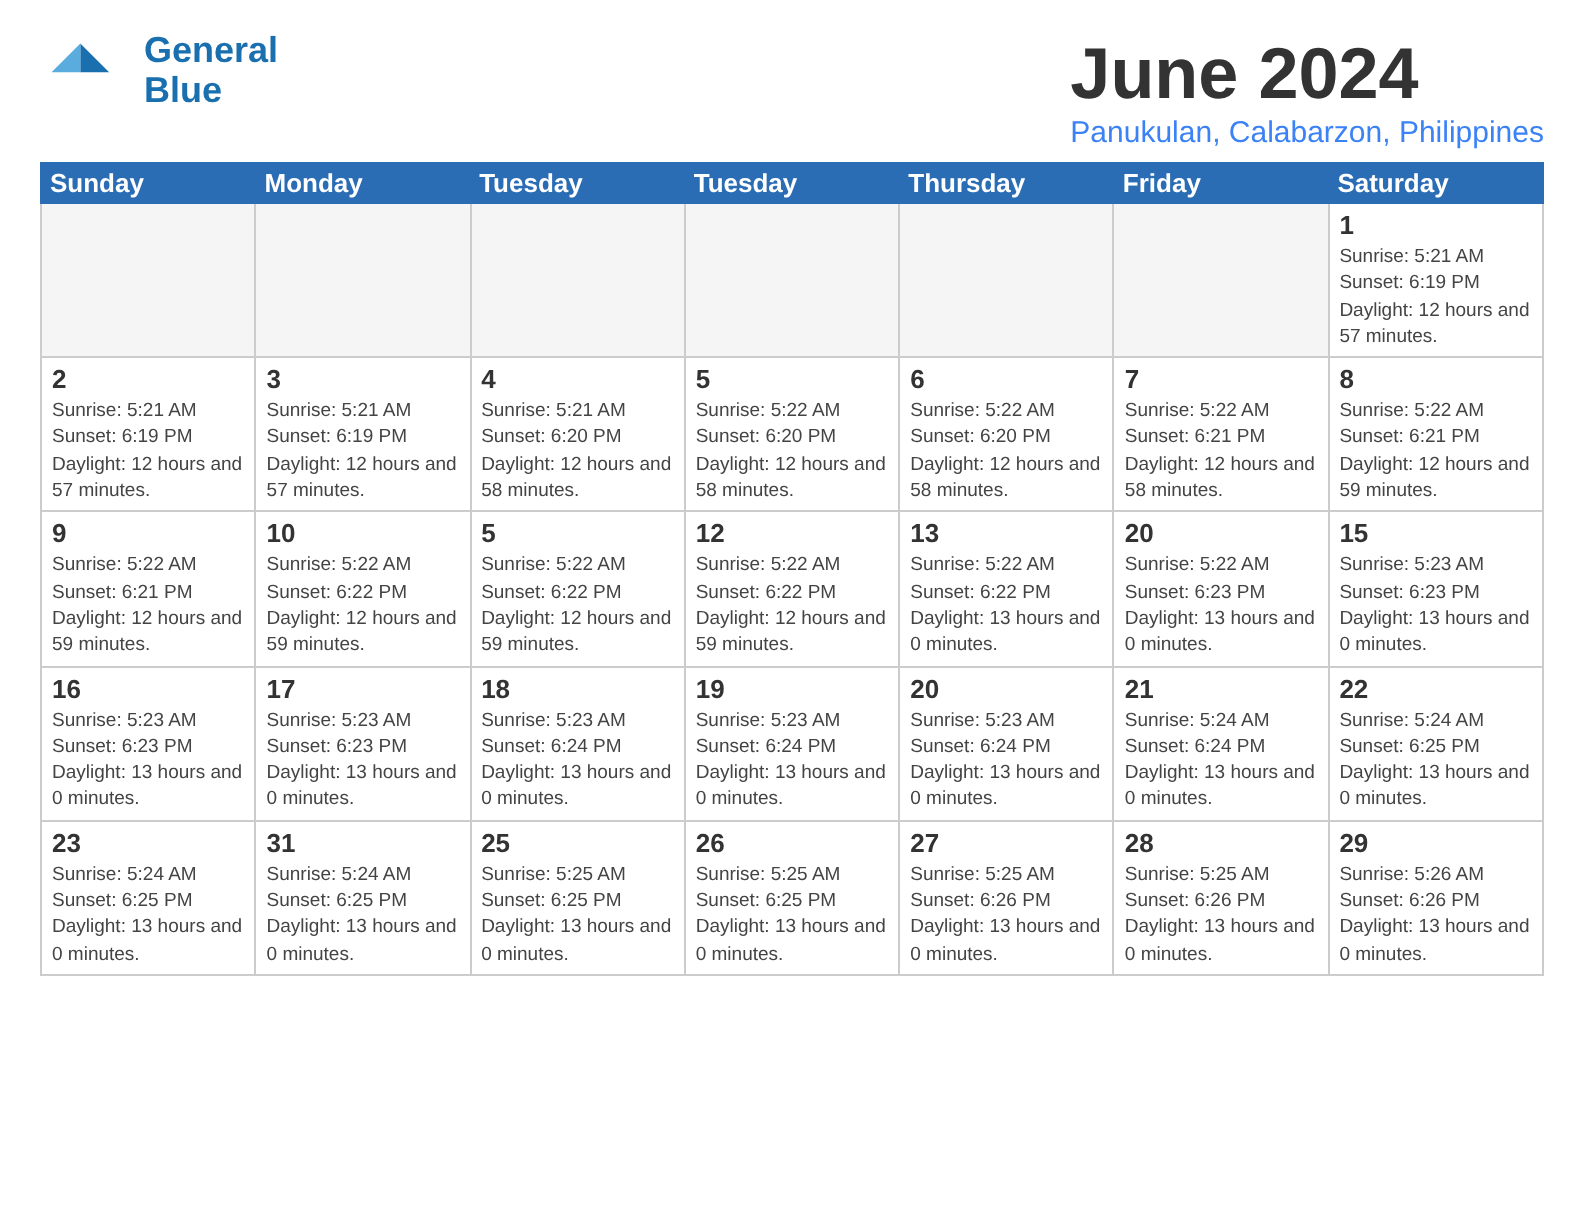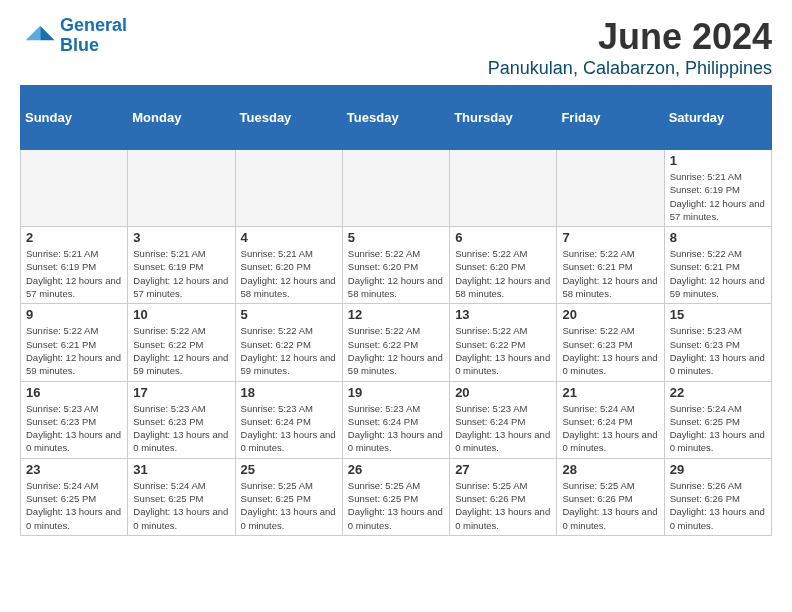--- a/index.html
+++ b/index.html
@@ -11,59 +11,59 @@
       padding: 16px 20px;
     }
     .header-area {
       display: flex;
       justify-content: space-between;
       align-items: flex-start;
       margin-bottom: 6px;
     }
     .logo {
       display: flex;
-      align-items: flex-end;
-      gap: 4px;
+      align-items: flex-start;
+      gap: 16px;
     }
     .logo-text {
       font-size: 18px;
       font-weight: bold;
       color: #333;
       line-height: 1.1;
     }
     .logo-text span {
       color: #1a6faf;
     }
     .logo-icon {
       width: 36px;
       height: 36px;
     }
     .title-block {
-      text-align: right;
+      text-align: left;
     }
     .calendar-title {
       font-size: 36px;
       font-weight: bold;
       color: #333;
     }
     .calendar-subtitle {
-      font-size: 18px;
-      color: #0c4a6e;
+      font-size: 15px;
+      color: #3b82f6;
     }
     .calendar-table {
       width: 100%;
       border-collapse: collapse;
       table-layout: fixed;
     }
     .calendar-table th {
       background: #2a6db5;
       color: #fff;
       font-size: 13px;
       font-weight: bold;
-      padding: 24px 4px;
+      padding: 2px 4px;
       text-align: left;
       border: 1px solid #2a6db5;
     }
     .calendar-table td {
       vertical-align: top;
       border: 1px solid #ccc;
       padding: 3px 5px;
       font-size: 10px;
       color: #333;
       background: #fff;

